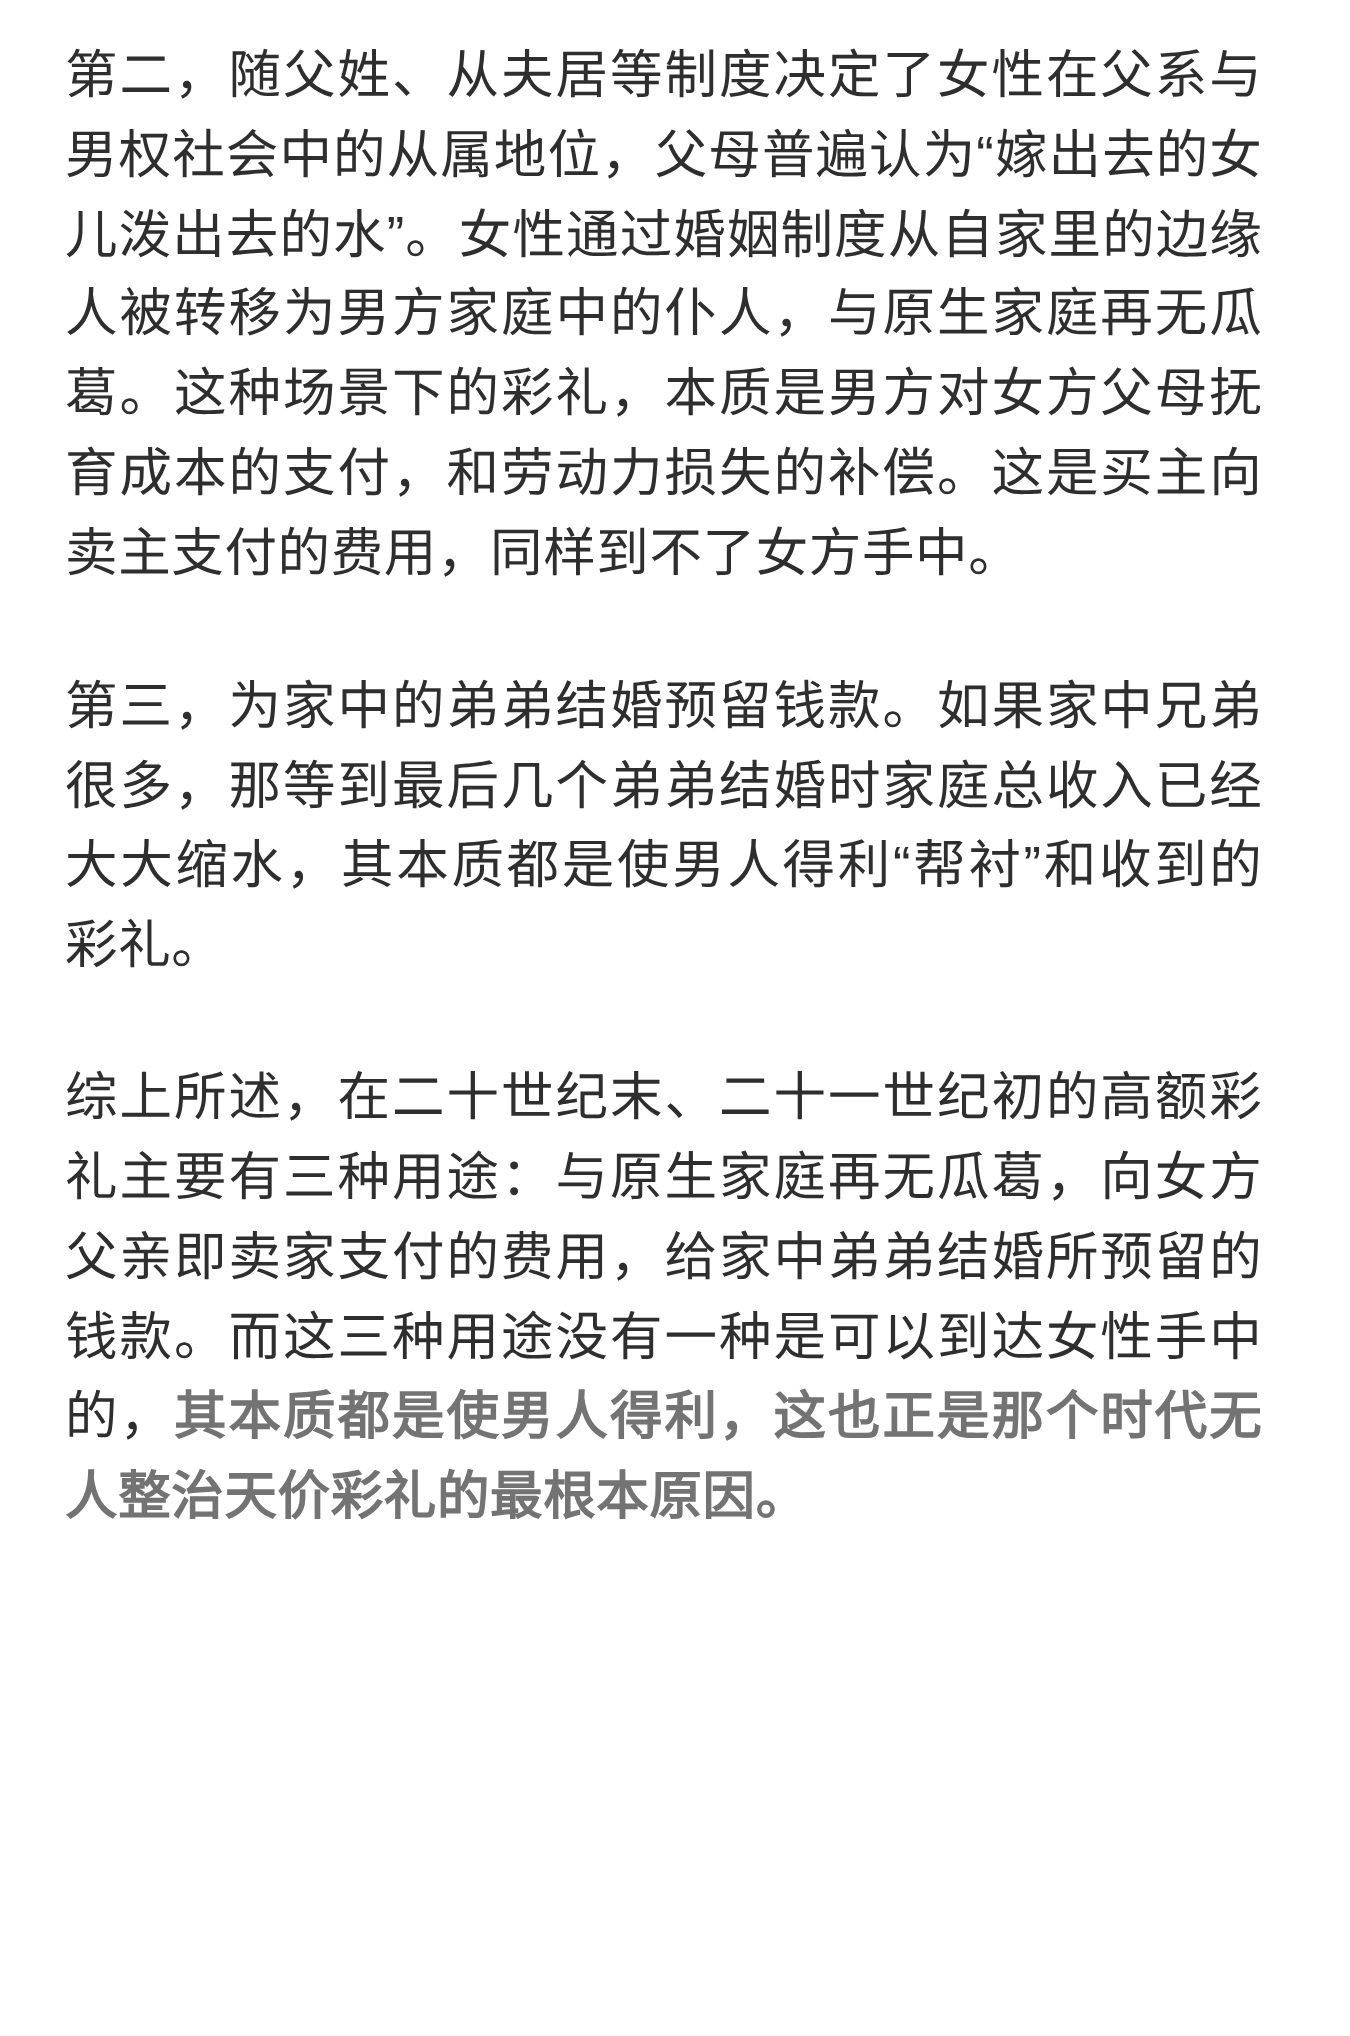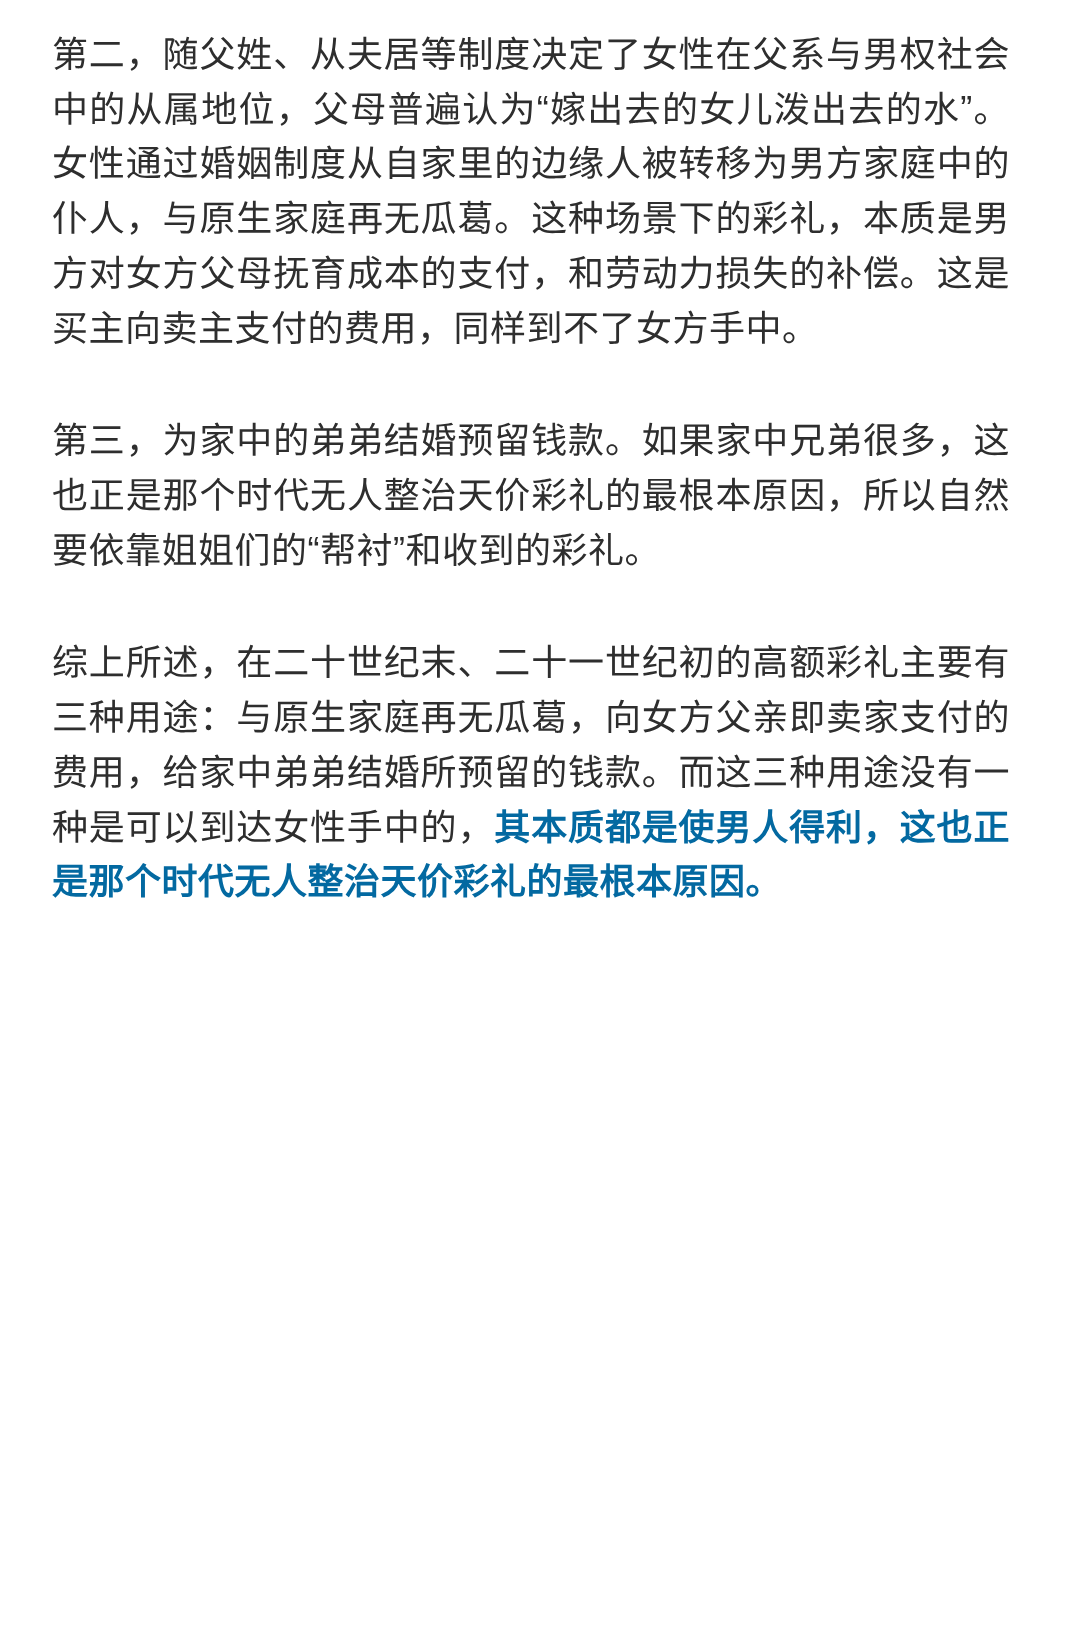--- a/index.html
+++ b/index.html
@@ -16,41 +16,41 @@
     -webkit-font-smoothing: antialiased;
   }
   .page {
     box-sizing: border-box;
     width: 1080px;
     min-height: 1629px;
     padding: 28px 70px 30px 52px;
     background: #ffffff;
   }
   .para {
-    font-size: 36px;
+    font-size: 42px;
     line-height: 1.52;
     letter-spacing: 0.5px;
     text-align: justify;
     text-justify: inter-ideograph;
     color: #2e2e2e;
     margin: 0 0 58px 0;
     word-break: break-all;
   }
   .para:last-child {
     margin-bottom: 0;
   }
   .para .bold {
     font-weight: bold;
-    color: #0369a1;
+    color: #737373;
   }
 </style>
 </head>
 <body>
 
 <div class="page">
 
   <p class="para">第二，随父姓、从夫居等制度决定了女性在父系与男权社会中的从属地位，父母普遍认为“嫁出去的女儿泼出去的水”。女性通过婚姻制度从自家里的边缘人被转移为男方家庭中的仆人，与原生家庭再无瓜葛。这种场景下的彩礼，本质是男方对女方父母抚育成本的支付，和劳动力损失的补偿。这是买主向卖主支付的费用，同样到不了女方手中。</p>
 
-  <p class="para">第三，为家中的弟弟结婚预留钱款。如果家中兄弟很多，这也正是那个时代无人整治天价彩礼的最根本原因，所以自然要依靠姐姐们的“帮衬”和收到的彩礼。</p>
+  <p class="para">第三，为家中的弟弟结婚预留钱款。如果家中兄弟很多，那等到最后几个弟弟结婚时家庭总收入已经大大缩水，其本质都是使男人得利“帮衬”和收到的彩礼。</p>
 
   <p class="para"><span>综上所述，在二十世纪末、二十一世纪初的高额彩礼主要有三种用途：与原生家庭再无瓜葛，向女方父亲即卖家支付的费用，给家中弟弟结婚所预留的钱款。而这三种用途没有一种是可以到达女性手中的，</span><span class="bold">其本质都是使男人得利，这也正是那个时代无人整治天价彩礼的最根本原因。</span></p>
 
 </div>
 
 </body></html>

